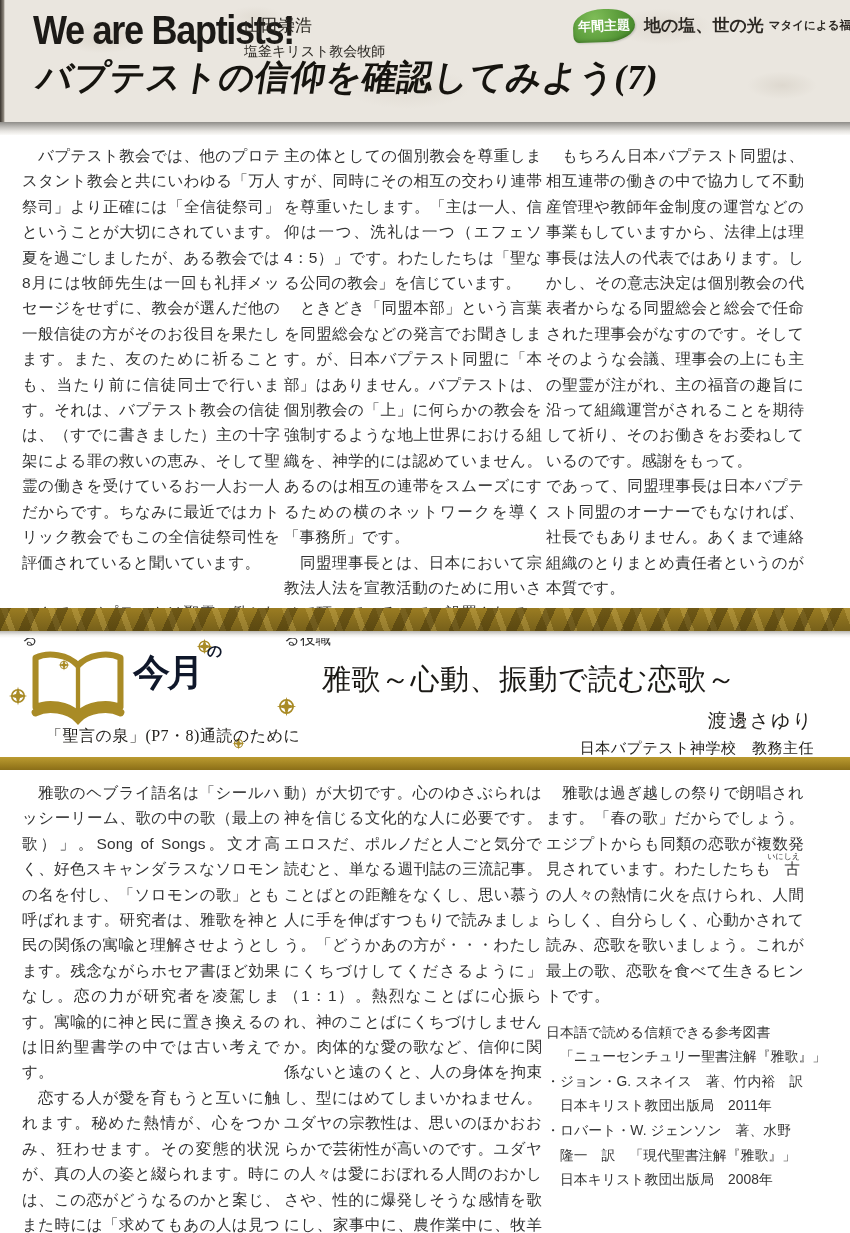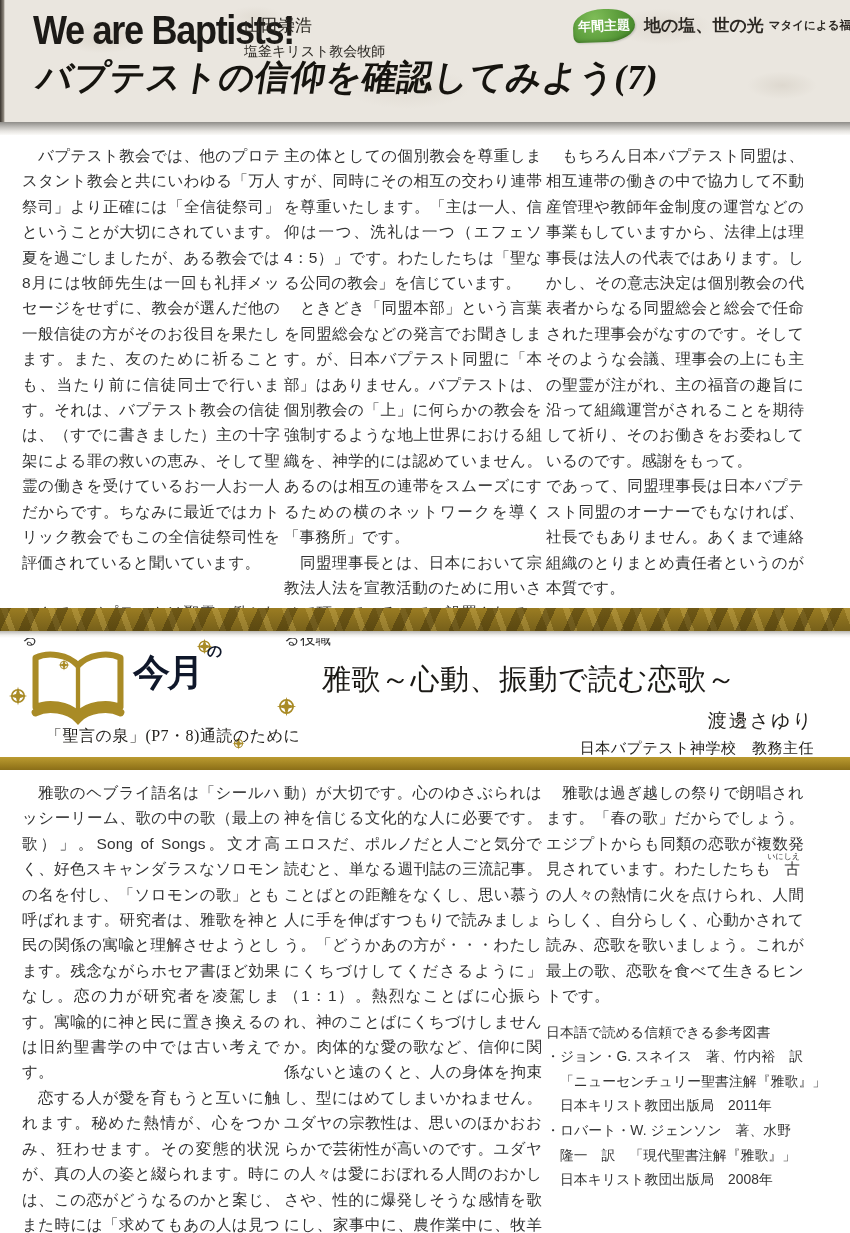--- a/index.html
+++ b/index.html
@@ -174,22 +174,22 @@
       <p>　雅歌のヘブライ語名は「シールハッシーリーム、歌の中の歌（最上の歌）」。Song of Songs。文才高く、好色スキャンダラスなソロモンの名を付し、「ソロモンの歌」とも呼ばれます。研究者は、雅歌を神と民の関係の寓喩と理解させようとします。残念ながらホセア書ほど効果なし。恋の力が研究者を凌駕します。寓喩的に神と民に置き換えるのは旧約聖書学の中では古い考えです。</p>
       <p>　恋する人が愛を育もうと互いに触れます。秘めた熱情が、心をつかみ、狂わせます。その変態的状況が、真の人の姿と綴られます。時には、この恋がどうなるのかと案じ、また時には「求めてもあの人は見つかりません」（5：6）に、ハラハラしながら。心動（振</p>
     </div>
     <div class="col">
       <p>動）が大切です。心のゆさぶられは神を信じる文化的な人に必要です。エロスだ、ポルノだと人ごと気分で読むと、単なる週刊誌の三流記事。ことばとの距離をなくし、思い慕う人に手を伸ばすつもりで読みましょう。「どうかあの方が・・・わたしにくちづけしてくださるように」（1：1）。熱烈なことばに心振られ、神のことばにくちづけしませんか。肉体的な愛の歌など、信仰に関係ないと遠のくと、人の身体を拘束し、型にはめてしまいかねません。ユダヤの宗教性は、思いのほかおおらかで芸術性が高いのです。ユダヤの人々は愛におぼれる人間のおかしさや、性的に爆発しそうな感情を歌にし、家事中に、農作業中に、牧羊中に、旅の途中で、口ずさみました。唇や目、髪や</p>
     </div>
     <div class="col">
       <p><span>　雅歌は過ぎ越しの祭りで朗唱されます。「春の歌」だからでしょう。エジプトからも同類の恋歌が複数発見されています。わたしたちも</span><ruby><span>古</span><rt>いにしえ</rt></ruby><span>の人々の熱情に火を点けられ、人間らしく、自分らしく、心動かされて読み、恋歌を歌いましょう。これが最上の歌、恋歌を食べて生きるヒントです。</span></p>
       <div class="refs">
         <div>日本語で読める信頼できる参考図書</div>
+        <div>　「ニューセンチュリー聖書注解『雅歌』」</div>
         <div>・ジョン・G. スネイス　著、竹内裕　訳</div>
-        <div>　「ニューセンチュリー聖書注解『雅歌』」</div>
         <div>　日本キリスト教団出版局　2011年</div>
         <div>・ロバート・W. ジェンソン　著、水野</div>
         <div>　隆一　訳　「現代聖書注解『雅歌』」</div>
         <div>　日本キリスト教団出版局　2008年</div>
       </div>
     </div>
   </div>
 
 </div>
 

